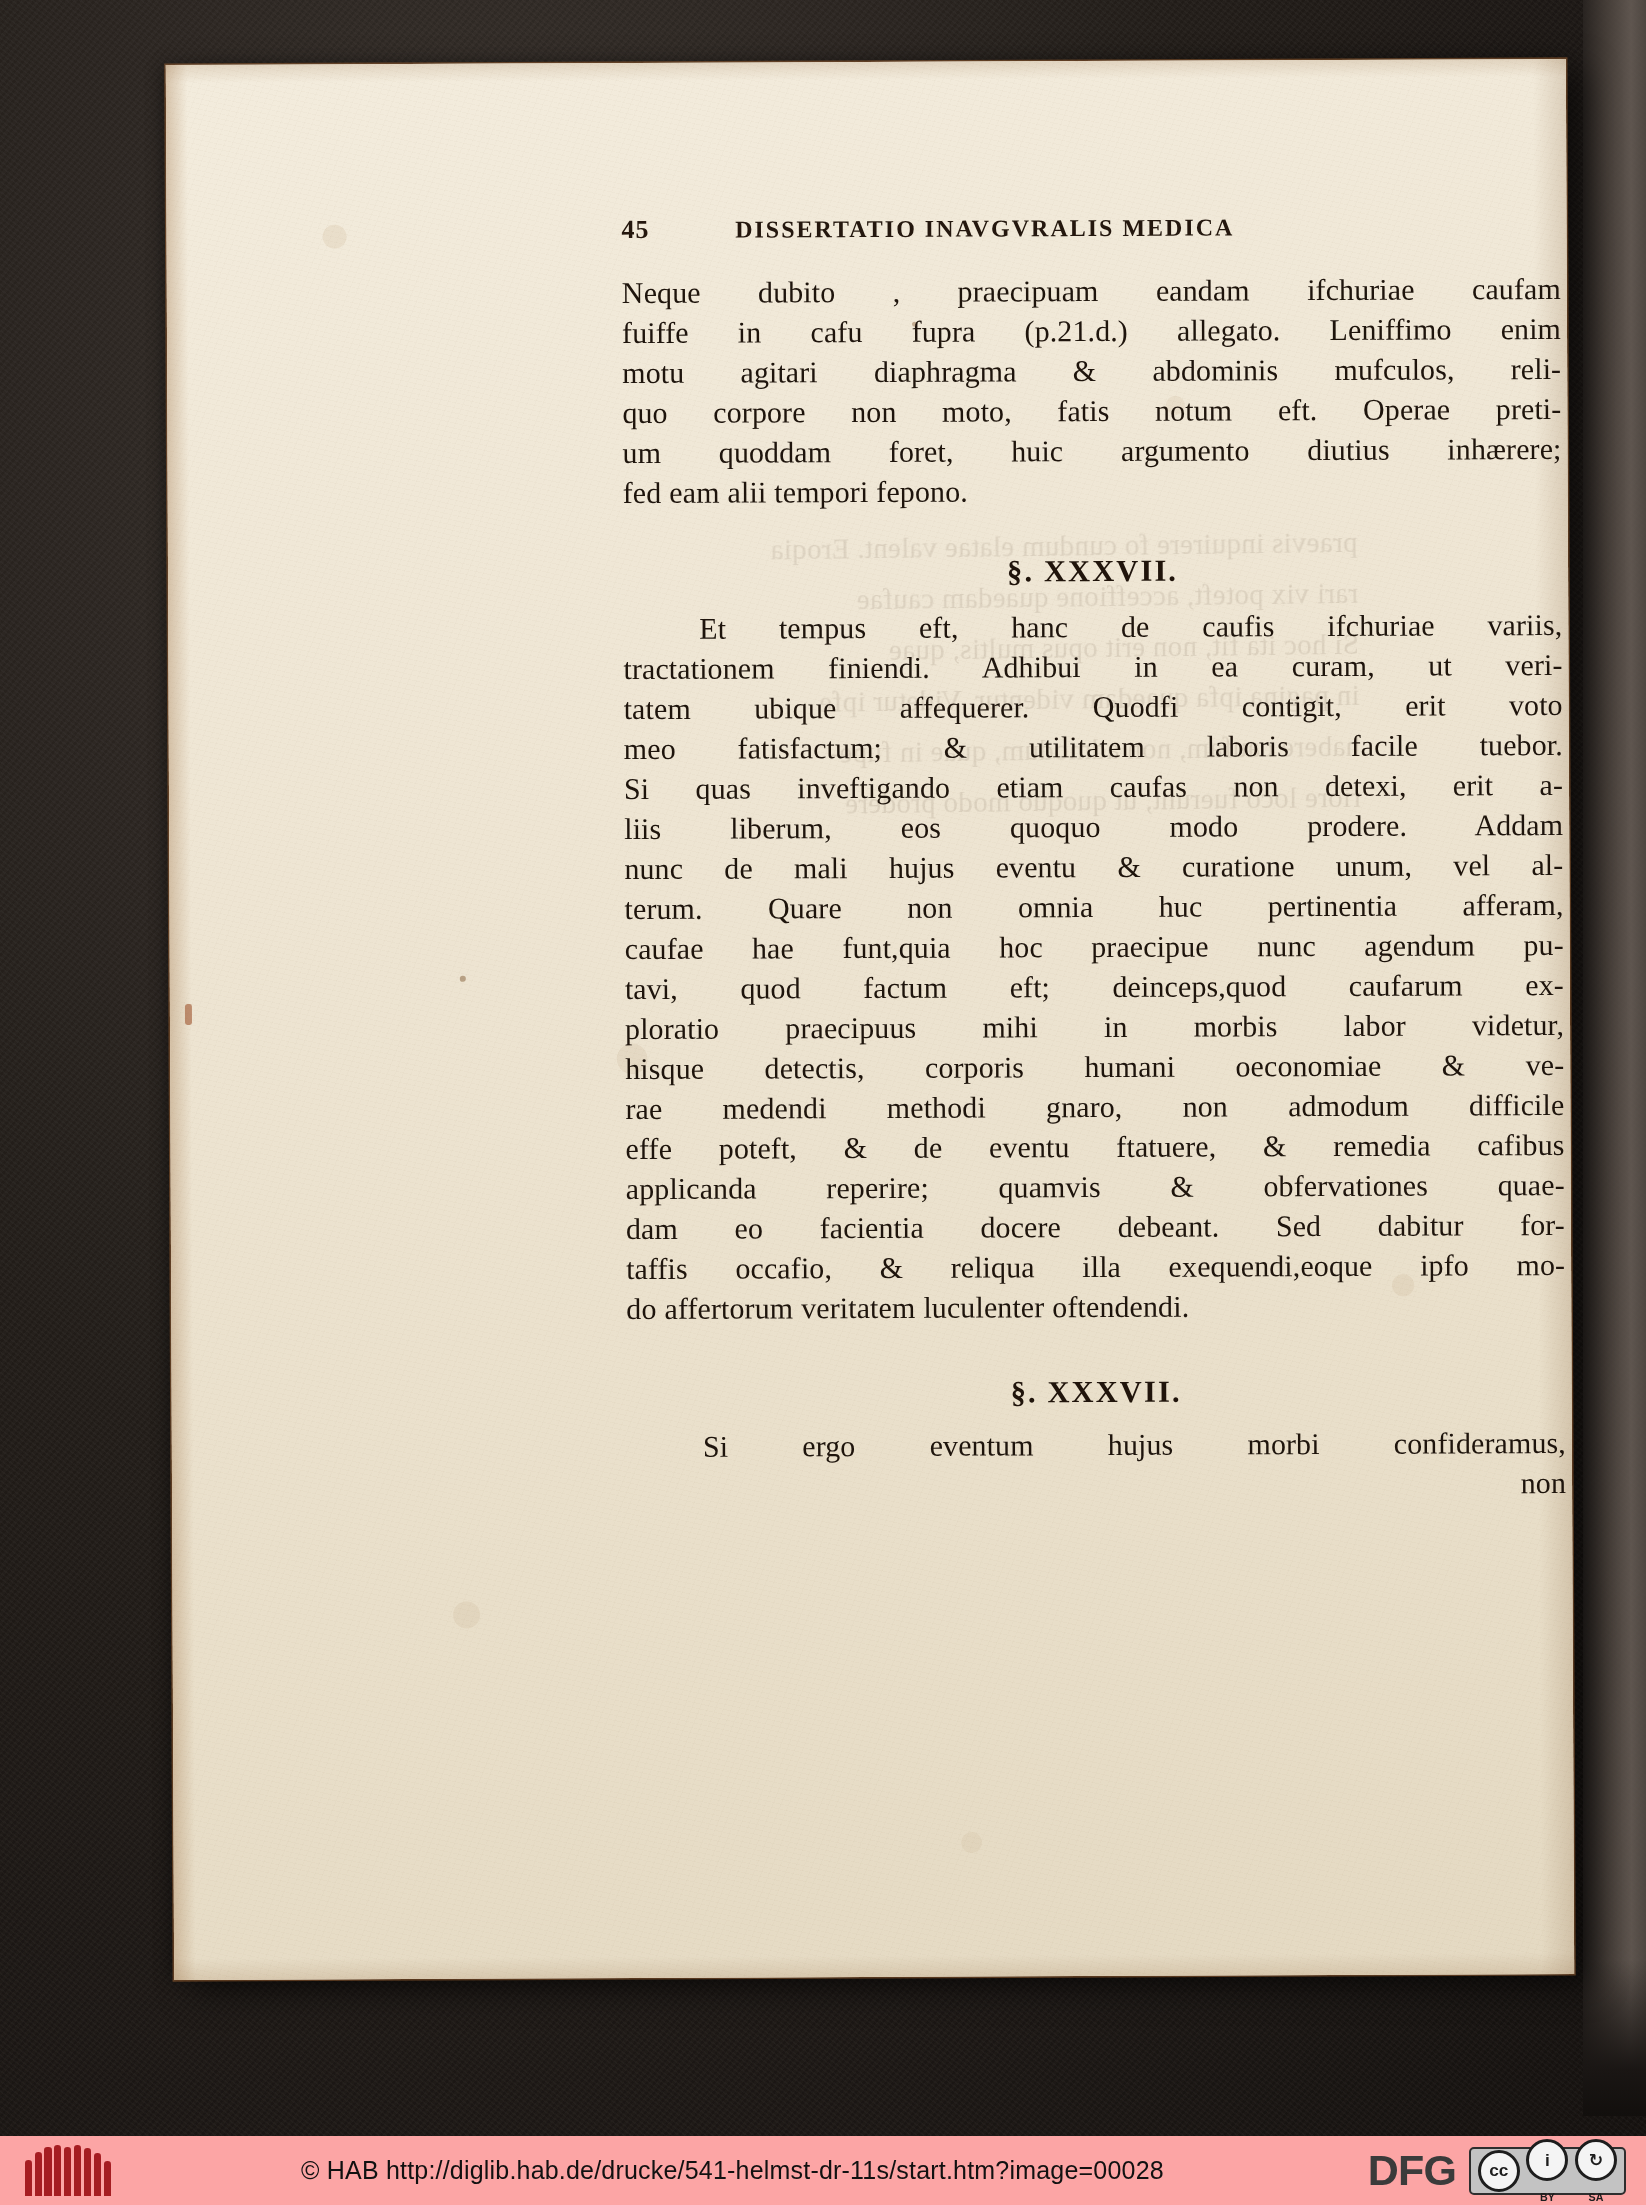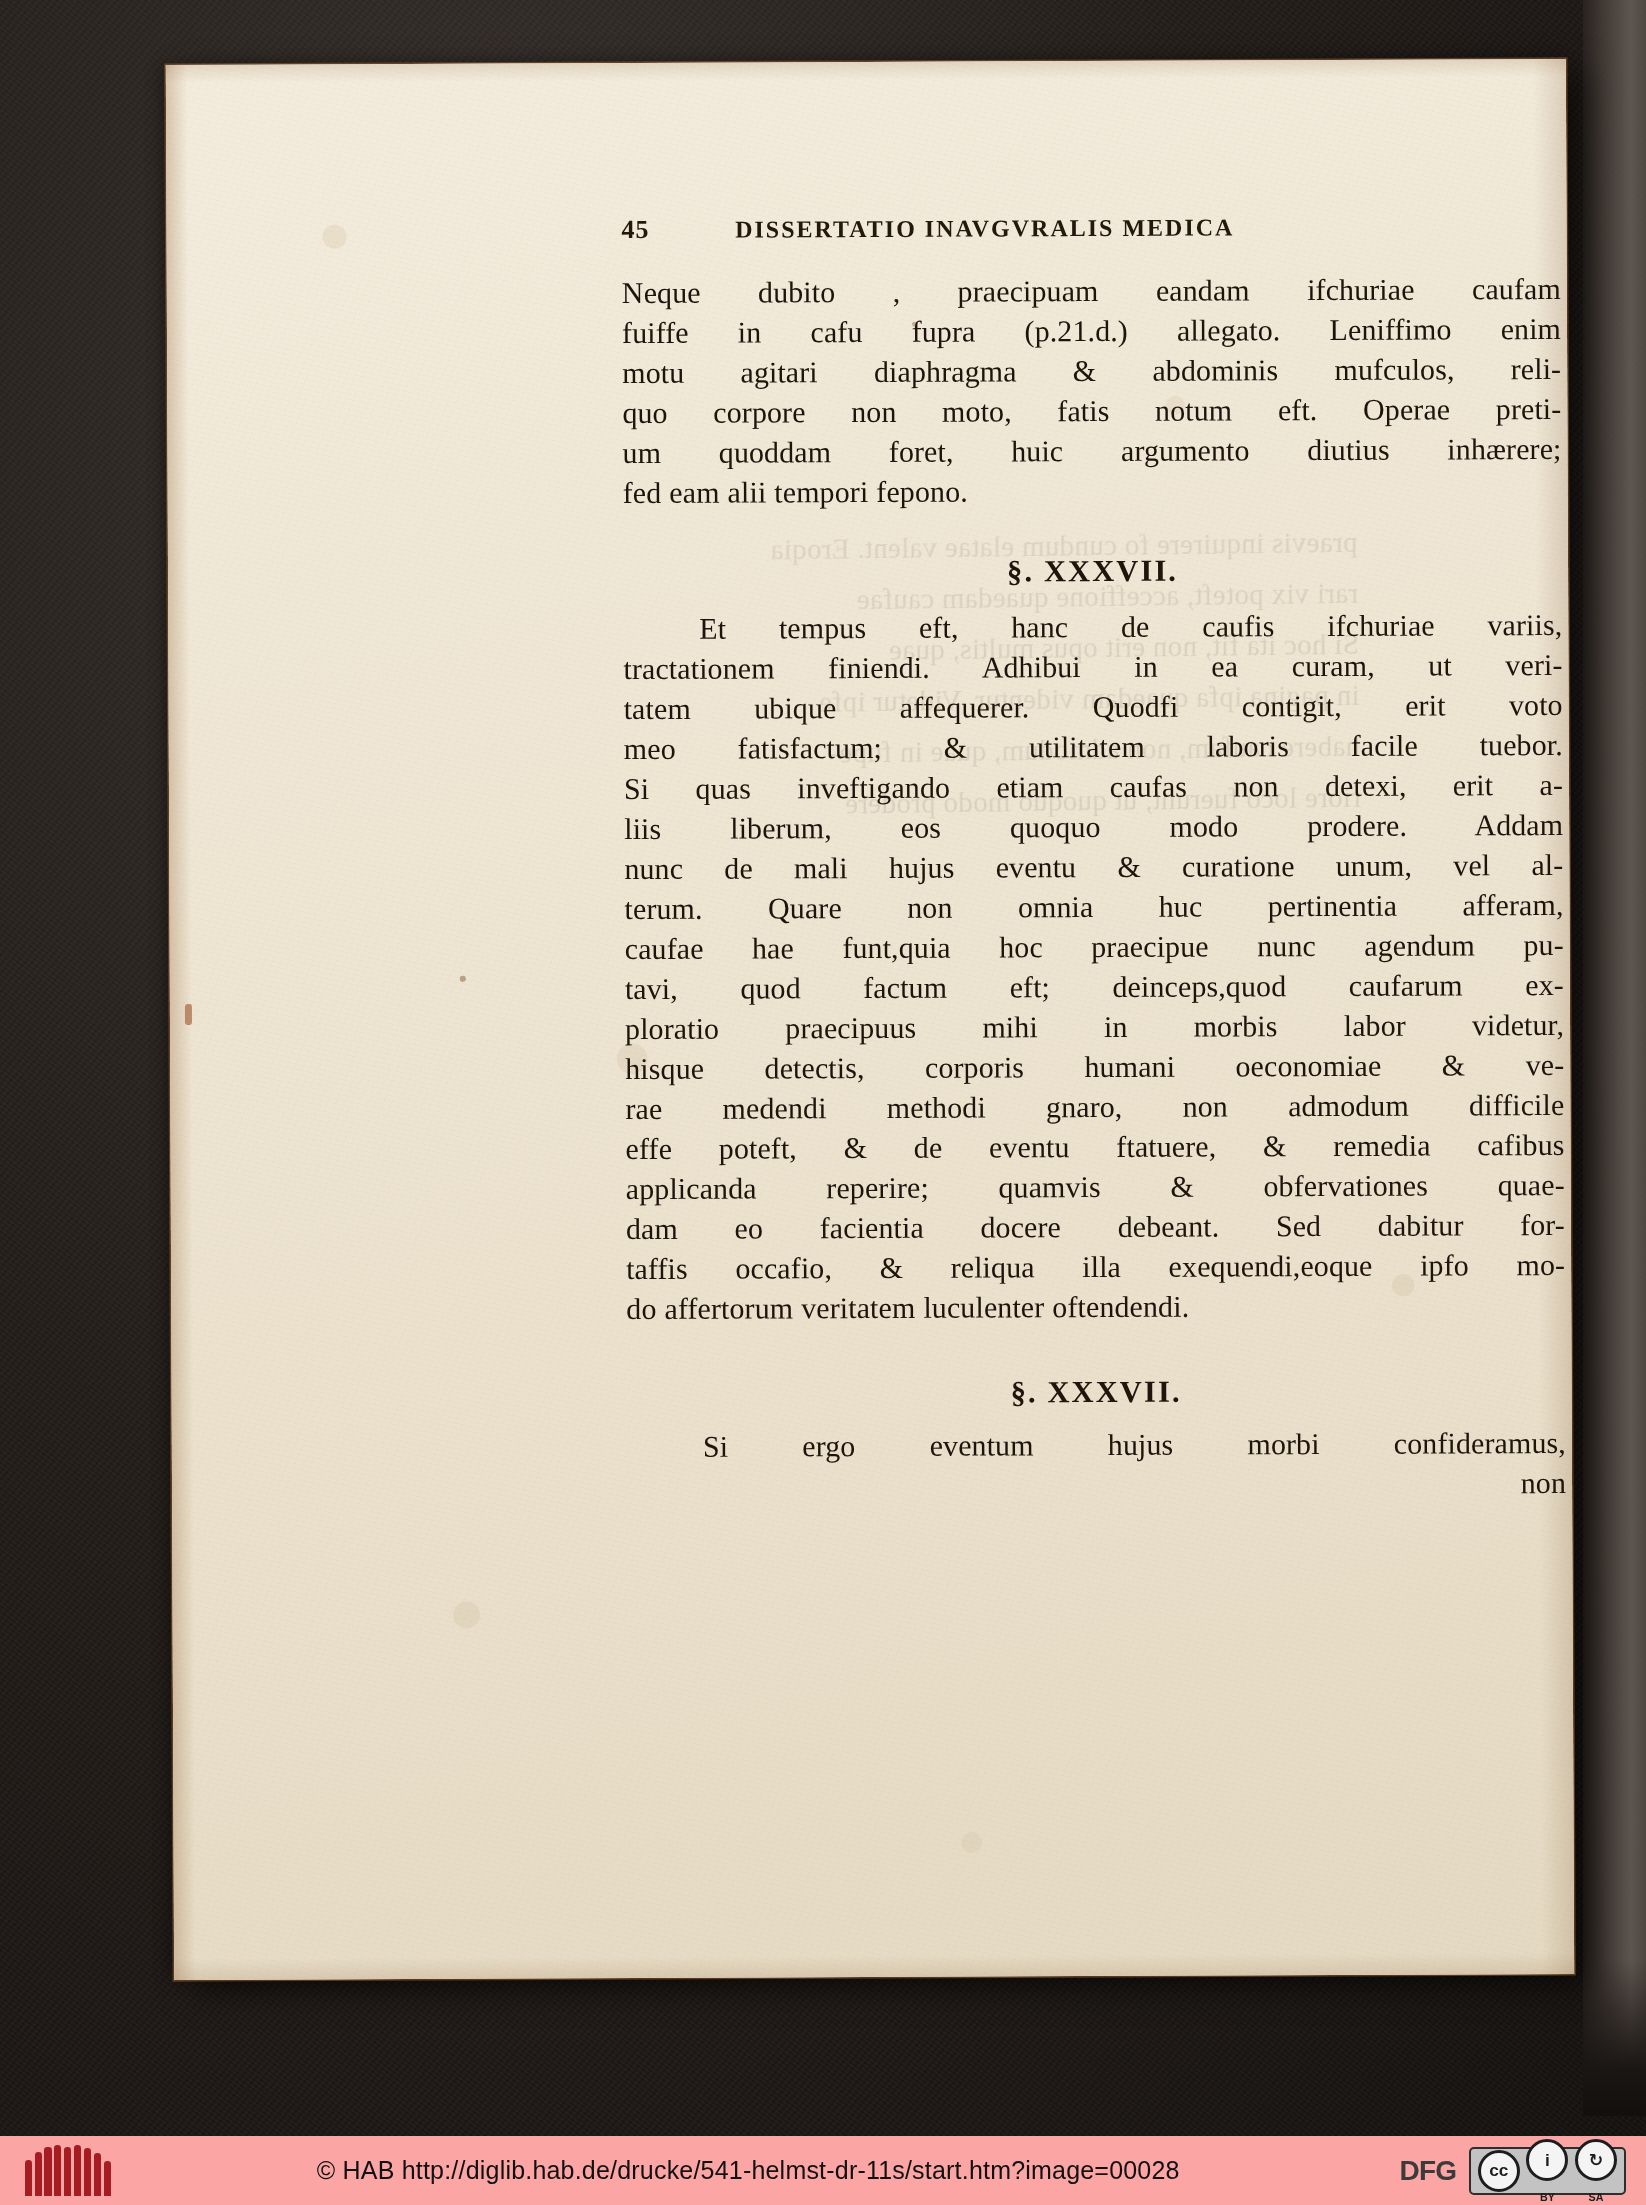--- a/index.html
+++ b/index.html
@@ -152,21 +152,21 @@
   }
   #watermark-url{
     flex:1;text-align:center;
     font-family:"Liberation Sans","DejaVu Sans",sans-serif;
     font-size:25px;color:#111;letter-spacing:0.2px;
     margin-left:-33px;
   }
   #dfg-logo{
     flex:none;margin-right:13px;
     font-family:"Liberation Sans","DejaVu Sans",sans-serif;
-    font-weight:700;font-size:28px;letter-spacing:-0.8px;color:#3b3b3b;
+    font-weight:700;font-size:43px;letter-spacing:-0.8px;color:#3b3b3b;
   }
   #cc-badge{
     flex:none;margin-right:21.4px;
     display:flex;align-items:center;
     background:#c3c3c3;border:2.5px solid #2e2e2e;border-radius:5px;
     padding:2.5px 6.6px;gap:6.6px;height:48px;box-sizing:border-box;
   }
   .cc-circle{
     width:36px;height:36px;border-radius:50%;
     border:3.3px solid #1d1d1d;background:#f4f4f4;

